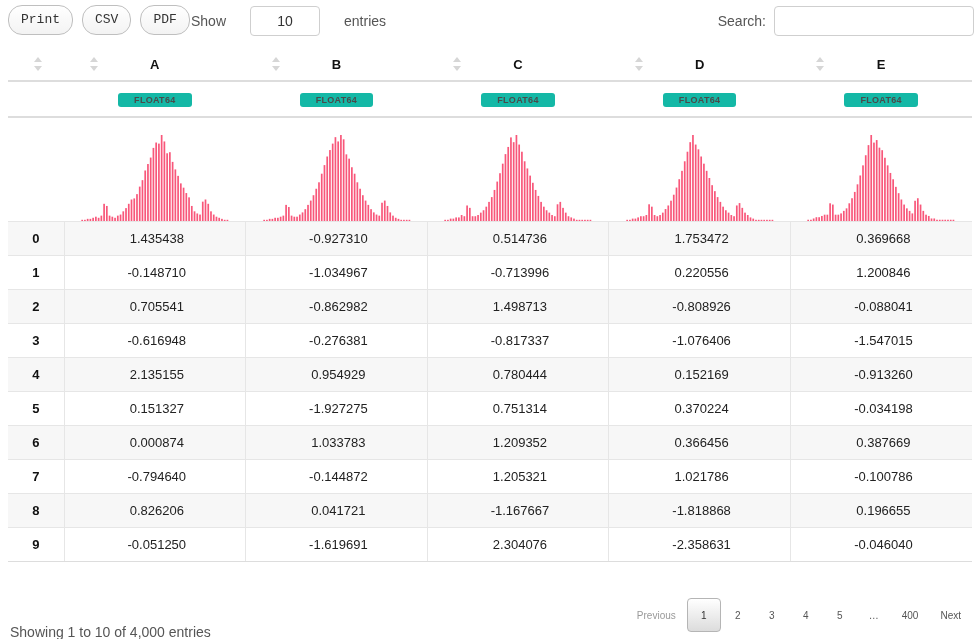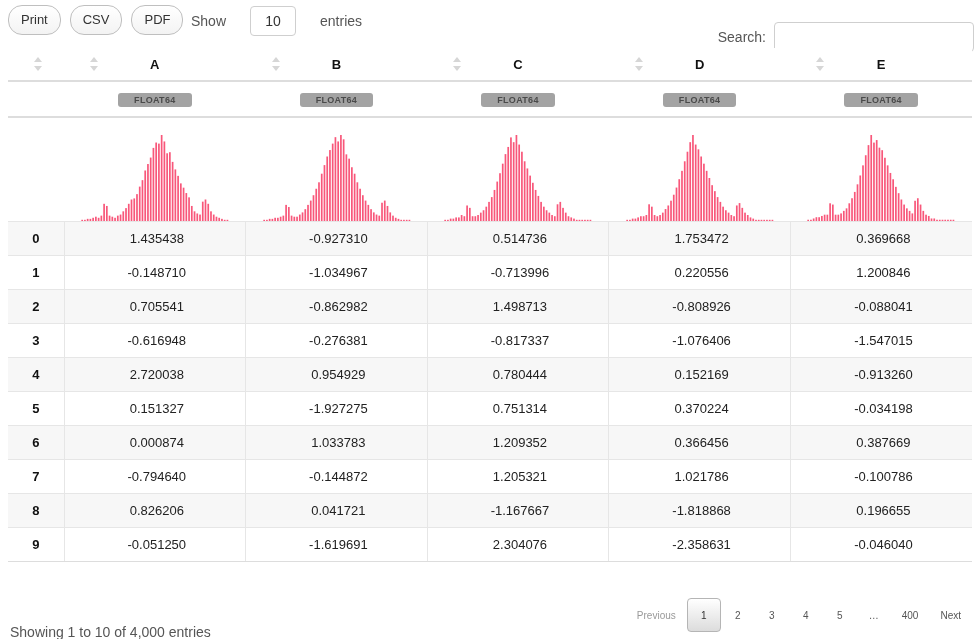--- a/index.html
+++ b/index.html
@@ -18,40 +18,40 @@
   
   .toolbar {
     position: absolute; left: 0; top: 0; width: 980px; height: 42px;
   }
   .btn-group { position: absolute; left: 8px; top: 5px; display: flex; gap: 9px; }
   .dt-button {
     height: 30px; padding: 0 12px;
     background: linear-gradient(to bottom, #ffffff 0%, #f3f3f3 100%);
     border: 1px solid #bfbfbf;
     border-radius: 14px;
-    font-family: Liberation Sans, sans-serif;
+    font-family: Liberation Mono, monospace;
     font-size: 13px; color: #333333;
     cursor: pointer; line-height: 28px;
   }
 
   .length-box {
     position: absolute; left: 191px; top: 6px;
     display: flex; align-items: center; gap: 24px;
     font-size: 14px; color: #555;
   }
   .length-input {
-    width: 46px; height: 30px;
+    width: 70px; height: 30px;
     border: 1px solid #cfcfcf; border-radius: 4px;
     text-align: center; font-size: 14px; color: #333;
     font-family: "Liberation Sans", sans-serif;
     background: #fff; outline: none;
   }
 
   .search-box {
-    position: absolute; right: 6px; top: 22px;
+    position: absolute; right: 6px; top: 6px;
     display: flex; align-items: center; gap: 8px;
     font-size: 14px; color: #555;
   }
   .search-input {
     width: 200px; height: 30px;
     border: 1px solid #cfcfcf; border-radius: 4px;
     padding: 0 8px; font-size: 13px;
     font-family: "Liberation Sans", sans-serif;
     background: #fff; outline: none;
   }
@@ -109,21 +109,21 @@
     position: absolute; left: 0;
     width: 0; height: 0;
     border-left: 4.5px solid transparent;
     border-right: 4.5px solid transparent;
   }
   .sort-ico .up { top: 0; border-bottom: 5px solid #d6d6d6; }
   .sort-ico .dn { bottom: 0; border-top: 5px solid #d6d6d6; }
 
   .type-badge {
     display: inline-block;
-    background: #a3a3a3;
+    background: #14b8a6;
     color: #4a4a4a;
     font-size: 9px;
     letter-spacing: 0.3px;
     padding: 2px 16px;
     border-radius: 3px;
     font-family: "Liberation Sans", sans-serif;
   }
 
   .hist { display: block; width: 100%; height: 90px; }
 
@@ -570,21 +570,21 @@
         <tr class="even">
           <td class="idx">3</td>
           <td class="val">-0.616948</td>
           <td class="val">-0.276381</td>
           <td class="val">-0.817337</td>
           <td class="val">-1.076406</td>
           <td class="val last">-1.547015</td>
         </tr>
         <tr class="odd">
           <td class="idx">4</td>
-          <td class="val">2.720038</td>
+          <td class="val">2.135155</td>
           <td class="val">0.954929</td>
           <td class="val">0.780444</td>
           <td class="val">0.152169</td>
           <td class="val last">-0.913260</td>
         </tr>
         <tr class="even">
           <td class="idx">5</td>
           <td class="val">0.151327</td>
           <td class="val">-1.927275</td>
           <td class="val">0.751314</td>

